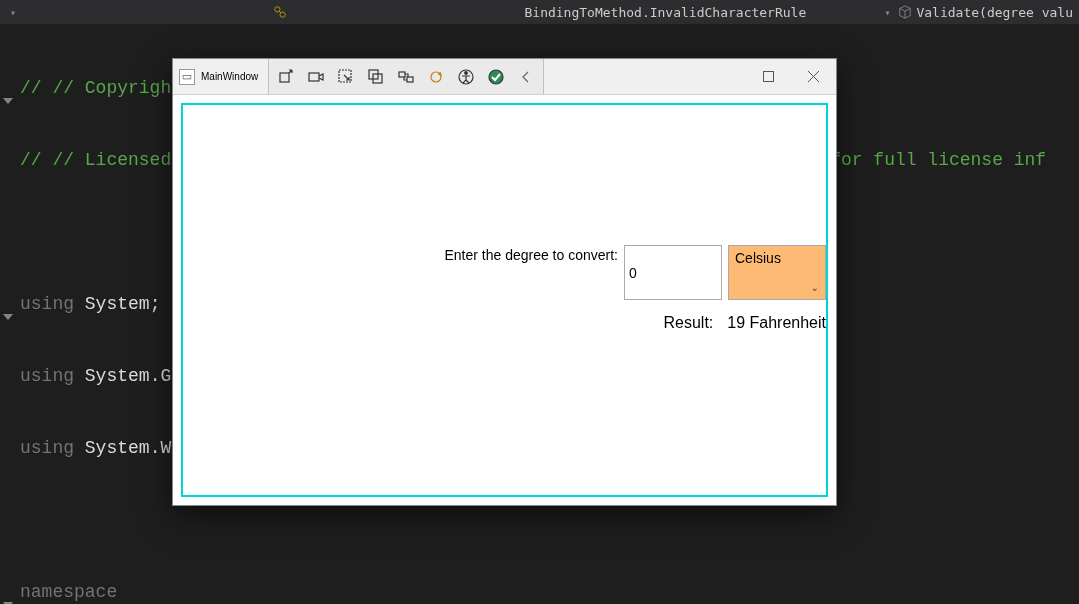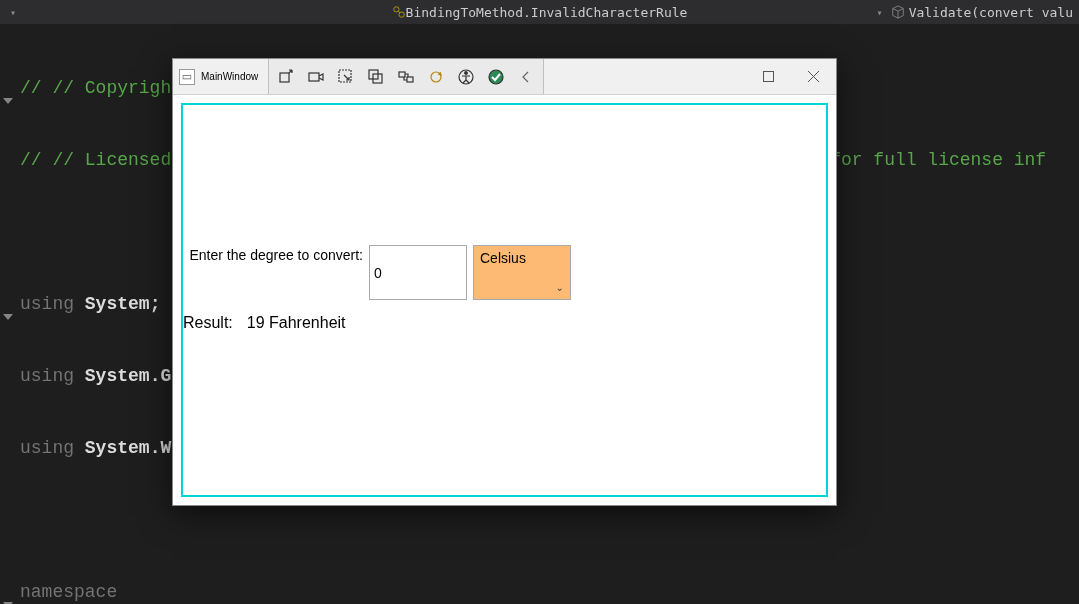--- a/index.html
+++ b/index.html
@@ -25,21 +25,21 @@
       padding: 0 6px;
     }
     .top-left {
       flex: 1;
       display: flex; align-items: center; gap: 4px;
       justify-content: flex-start;
     }
     .top-center {
       flex: 2;
       display: flex; align-items: center; 
-      justify-content: center;
+      justify-content: space-between;
     }
     .top-right {
       flex: 1;
       display: flex; align-items: center; gap: 4px;
       justify-content: flex-end;
     }
     .dd-arrow {
       display: inline-flex; align-items: center;
       font-size: 10px; color: #888;
       padding: 2px 4px;
@@ -78,21 +78,21 @@
       content: "";
       position: absolute;
       left: 5px; top: 8px;
       border-left: 6px solid #858585;
       border-top: 5px solid transparent;
       border-bottom: 5px solid transparent;
       transform: rotate(90deg);
     }
     .cmt { color: #57A64A; }
     .kw { color: #737373; }
-    .ident { color: #dcdcdc; font-weight: bold; }
+    .ident { color: #dcdcdc; }
     
     .dialog {
       position: absolute;
       top: 58px;
       left: 172px;
       width: 665px;
       height: 448px;
       background: #ffffff;
       box-shadow: 0 8px 30px rgba(0,0,0,0.6);
       border: 1px solid #888;
@@ -160,21 +160,21 @@
       top: 44px; left: 8px; right: 8px; bottom: 8px;
       border: 2px solid #00d4d4;
       background: #fff;
     }
     .form-area {
       position: absolute;
       top: 140px;
       left: 0; right: 0;
       display: flex;
       flex-direction: column;
-      align-items: flex-start;
+      align-items: flex-end;
       gap: 14px;
     }
     .row {
       display: flex;
       align-items: flex-start;
       gap: 6px;
     }
     .label-col {
       min-width: 180px;
       text-align: right;
@@ -228,21 +228,21 @@
     </span>
     <span>BindingToMethod.InvalidCharacterRule</span>
   </div>
   <div class="top-right">
     <span class="dd-arrow">▾</span>
     <span class="cube-icon">
       <svg width="14" height="14" viewBox="0 0 16 16">
           <path d="M8 1 L14 4 L14 12 L8 15 L2 12 L2 4 Z M2 4 L8 7 L14 4 M8 7 L8 15" stroke="#888" fill="none"></path>
         </svg>
     </span>
-    <span>Validate(convert valu</span>
+    <span>Validate(degree valu</span>
   </div>
 </div>
 
 <div class="editor">
   <div class="line"><span class="gutter folded"></span><span class="cmt">// // Copyright (c) Microsoft. All rights reserved.</span></div>
   <div class="line"><span class="gutter"></span><span class="cmt">// // Licensed under the MIT license. See LICENSE file in the project root for full license inf</span></div>
   <div class="line"><span class="gutter"></span></div>
   <div class="line"><span class="gutter folded"></span><span class="kw">using</span><span class="ident"> System;</span></div>
   <div class="line"><span class="gutter"></span><span class="kw">using</span><span class="ident"> System.Globalization;</span></div>
   <div class="line"><span class="gutter"></span><span class="kw">using</span><span class="ident"> System.Windows.Controls;</span></div>

